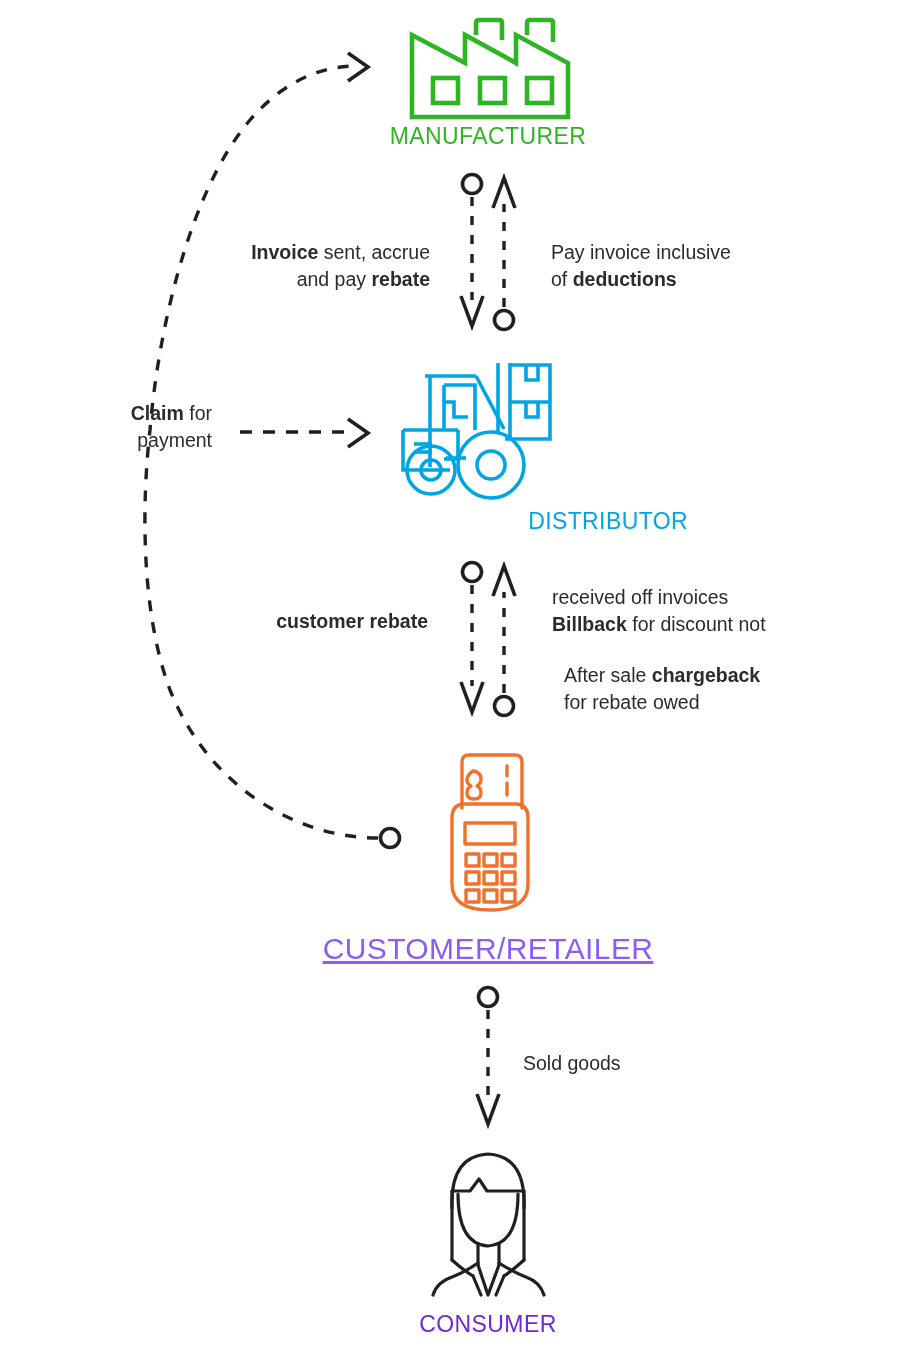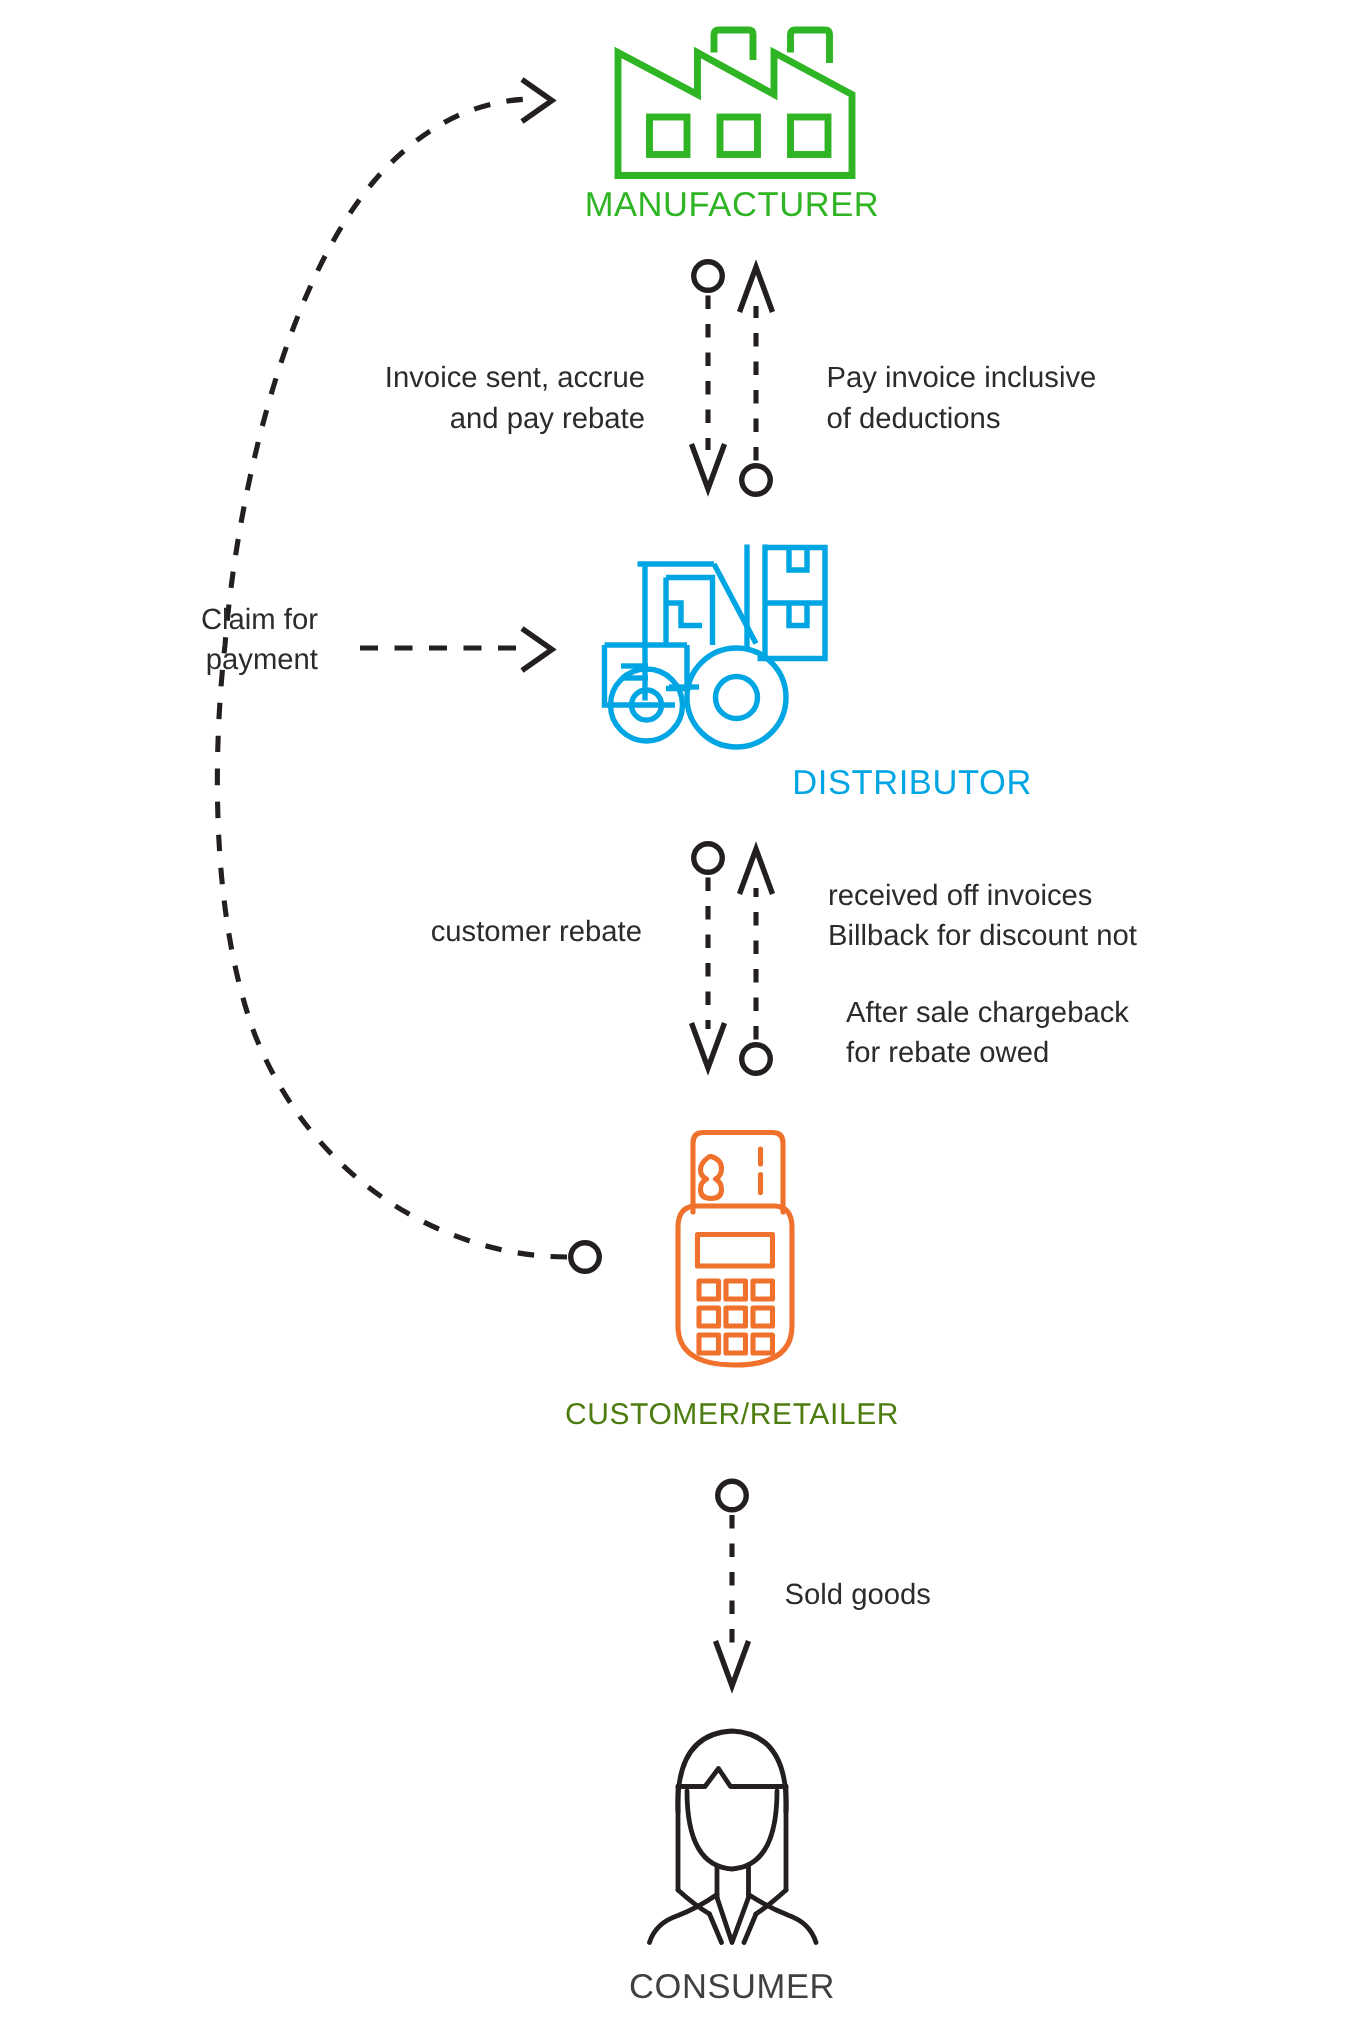--- a/index.html
+++ b/index.html
@@ -24,21 +24,21 @@
     white-space: nowrap;
   }
   .flow-text {
     position: absolute;
     color: #2b2b2b;
     font-size: 19.5px;
     line-height: 27px;
     font-weight: 400;
     white-space: nowrap;
   }
-  .flow-text b { font-weight: 400; }
+  .flow-text b { font-weight: 700; }
   .ta-right { text-align: right; }
   .ta-left  { text-align: left; }
   svg { display: block; overflow: visible; }
   .svg-layer {
     position: absolute;
     left: 0; top: 0;
     width: 900px; height: 1349px;
     pointer-events: none;
   }
   .icon-box { position: absolute; }
@@ -167,21 +167,21 @@
         <rect x="55" y="104" width="13" height="12"></rect>
         <rect x="19" y="122" width="13" height="12"></rect>
         <rect x="37" y="122" width="13" height="12"></rect>
         <rect x="55" y="122" width="13" height="12"></rect>
         <rect x="19" y="140" width="13" height="12"></rect>
         <rect x="37" y="140" width="13" height="12"></rect>
         <rect x="55" y="140" width="13" height="12"></rect>
       </g>
     </svg>
   </div>
-  <div class="node-label" style="left:288px; top:932px; width:400px; font-size:20px; color:#4d7c0f;">CUSTOMER/RETAILER</div>
+  <div class="node-label" style="left:288px; top:932px; width:400px; font-size:30px; color:#8b5cf6;text-decoration:underline;">CUSTOMER/RETAILER</div>
 
   <div class="icon-box" style="left:425px; top:1148px; width:127px; height:152px;">
     <svg width="127" height="152" viewBox="0 0 127 152">
       <g fill="none" stroke="#231f20" stroke-width="3.2" stroke-linejoin="round" stroke-linecap="round">
 
         <path d="M27 60 Q25 8 63 6 Q101 8 99 60"></path>
 
         <path d="M27 43 L27 112"></path>
         <path d="M99 43 L99 112"></path>
 
@@ -196,21 +196,21 @@
         <path d="M74 115 Q88 124 101 129 Q115 134 119 147"></path>
         <path d="M27 112 Q38 122 48 128"></path>
         <path d="M99 112 Q88 122 79 128"></path>
 
         <path d="M53 117 L63 147 L74 117"></path>
         <path d="M48 128 L56 147"></path>
         <path d="M79 128 L71 147"></path>
       </g>
     </svg>
   </div>
-  <div class="node-label" style="left:288px; top:1311px; width:400px; font-size:23px; color:#404040;">CONSUMER</div>
+  <div class="node-label" style="left:288px; top:1311px; width:400px; font-size:23px; color:#6d28d9;">CONSUMER</div>
 
   <div class="flow-text ta-right" style="left:0px; top:400px; width:212px;">
       <div><b>Claim</b><span> for</span></div>
       <div><span>payment</span></div>
     </div>
 
   <div class="flow-text ta-right" style="left:150px; top:239px; width:280px;">
       <div><b>Invoice</b><span> sent, accrue</span></div>
       <div><span>and pay </span><b>rebate</b></div>
     </div>

